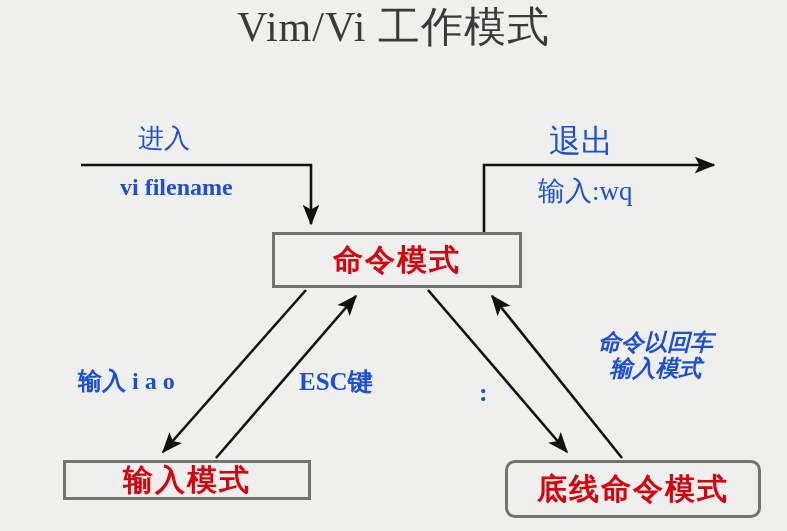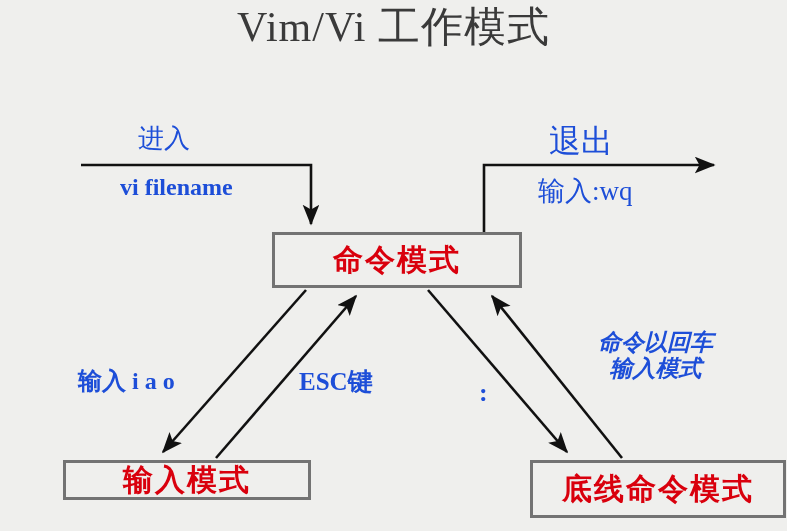--- a/index.html
+++ b/index.html
@@ -58,21 +58,21 @@
   }
   .node-box .node-text {
     color: #d9000d;
     font-size: 30px;
     font-weight: bold;
     letter-spacing: 2px;
     font-family: "Liberation Sans", "DejaVu Sans", sans-serif;
   }
   #node-command  { left: 272px; top: 232px; width: 250px; height: 56px; }
   #node-insert   { left: 63px;  top: 460px; width: 248px; height: 40px; }
-  #node-lastline { left: 530px; top: 460px; width: 256px; height: 58px; }
+  #node-lastline { left: 505px; top: 460px; width: 256px; height: 58px; border-radius: 10px; }
 </style>
 </head>
 <body>
 
 <div id="canvas">
 
   <div class="lbl" id="page-title">Vim/Vi 工作模式</div>
 
   <svg id="diagram-svg" viewBox="0 0 787 531">
     <defs>

